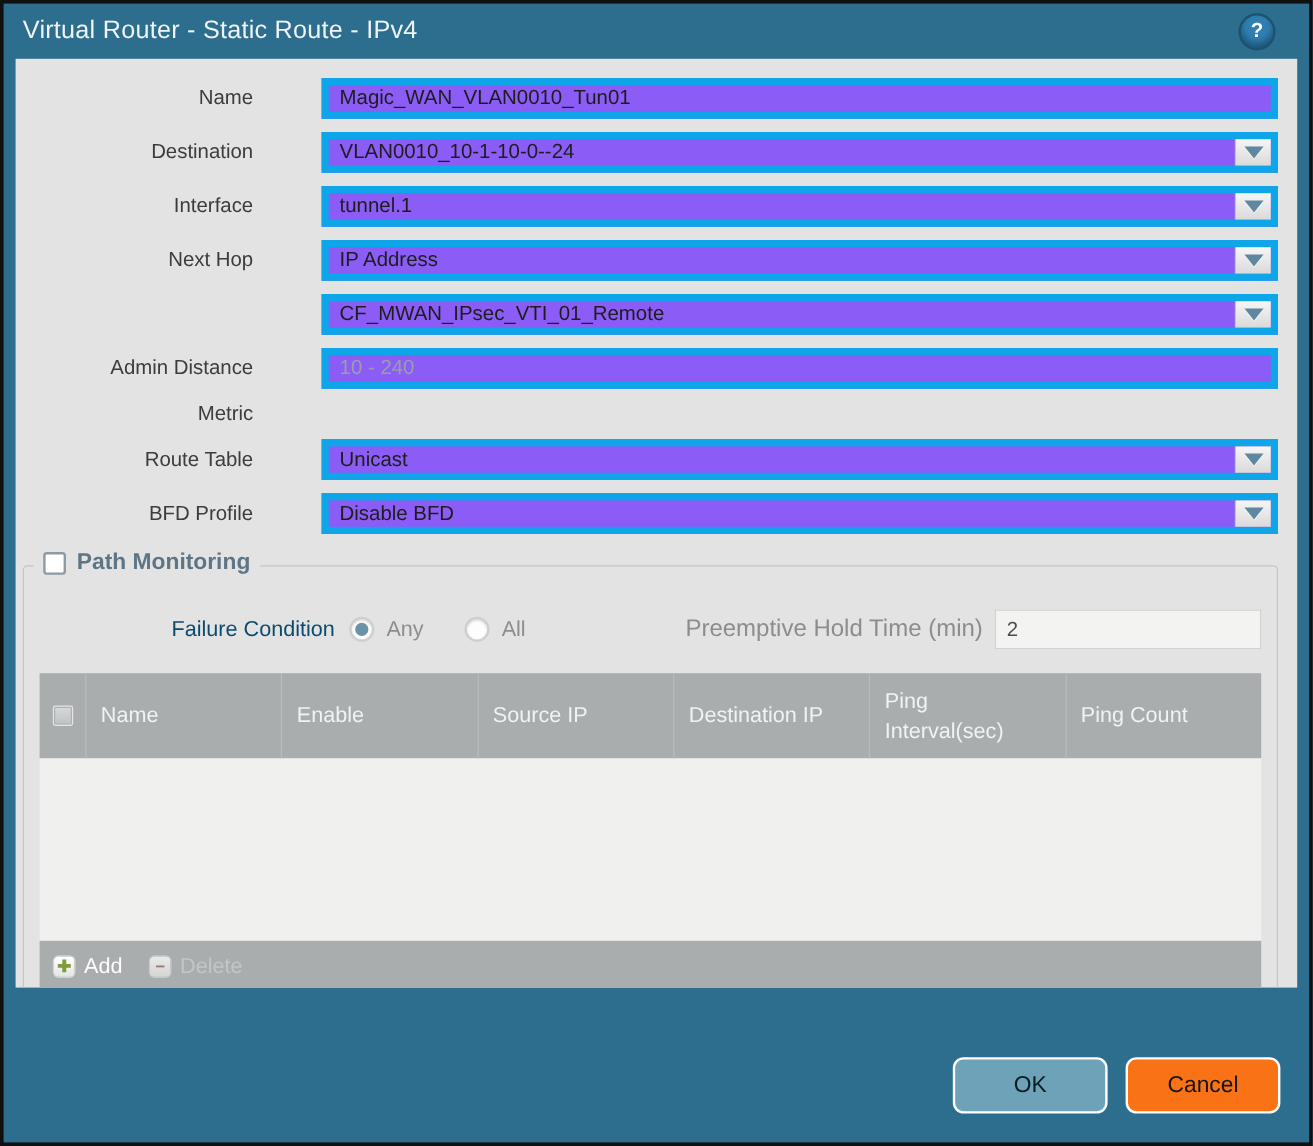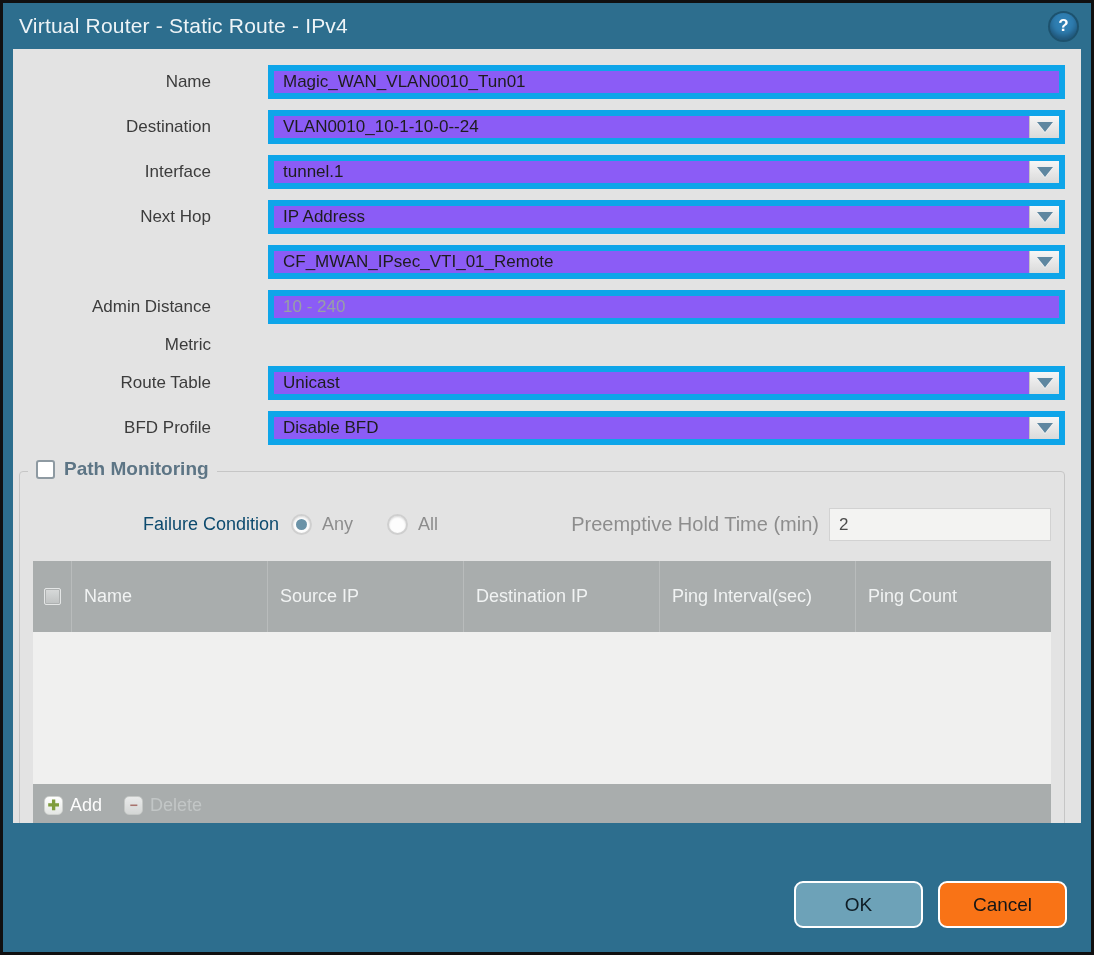--- a/index.html
+++ b/index.html
@@ -11,21 +11,21 @@
     background:#2d6e8e;
     border:3px solid #101010;
     display:flex; flex-direction:column;
     position:relative;
   }
 
   
   .titlebar{
     height:46px; flex:0 0 46px;
     display:flex; align-items:center; justify-content:space-between;
-    padding:0 14px 0 16px;
+    padding:0 30px 0 16px;
   }
   .title-text{
     color:#eef4f7; font-size:21px; letter-spacing:.2px;
   }
   .help-icon{
     width:27px; height:27px; border-radius:50%;
     background:#2f7fb3;
     border:2px solid #a6cdе8;
     border-color:#9cc8e6;
     box-shadow:0 0 0 2px rgba(12,48,70,.45), inset 0 -4px 6px rgba(0,0,0,.35);
@@ -291,20 +291,21 @@
         <div class="pht-label">Preemptive Hold Time (min)</div>
         <input class="pht-input" type="text" value="2" style="">
       </div>
 
       <div class="pm-table">
         <div class="tbl-header">
           <div class="th-check">
             <span class="hdr-checkbox"></span>
           </div>
           <div class="th">Name</div>
+          <div class="th">Enable</div>
           <div class="th">Source IP</div>
           <div class="th">Destination IP</div>
           <div class="th">Ping Interval(sec)</div>
           <div class="th">Ping Count</div>
         </div>
         <div class="tbl-body"></div>
         <div class="tbl-footer">
           <div class="tbl-btn">
             <span class="chip add-chip">✚</span>
             <span class="tbl-btn-label">Add</span>

